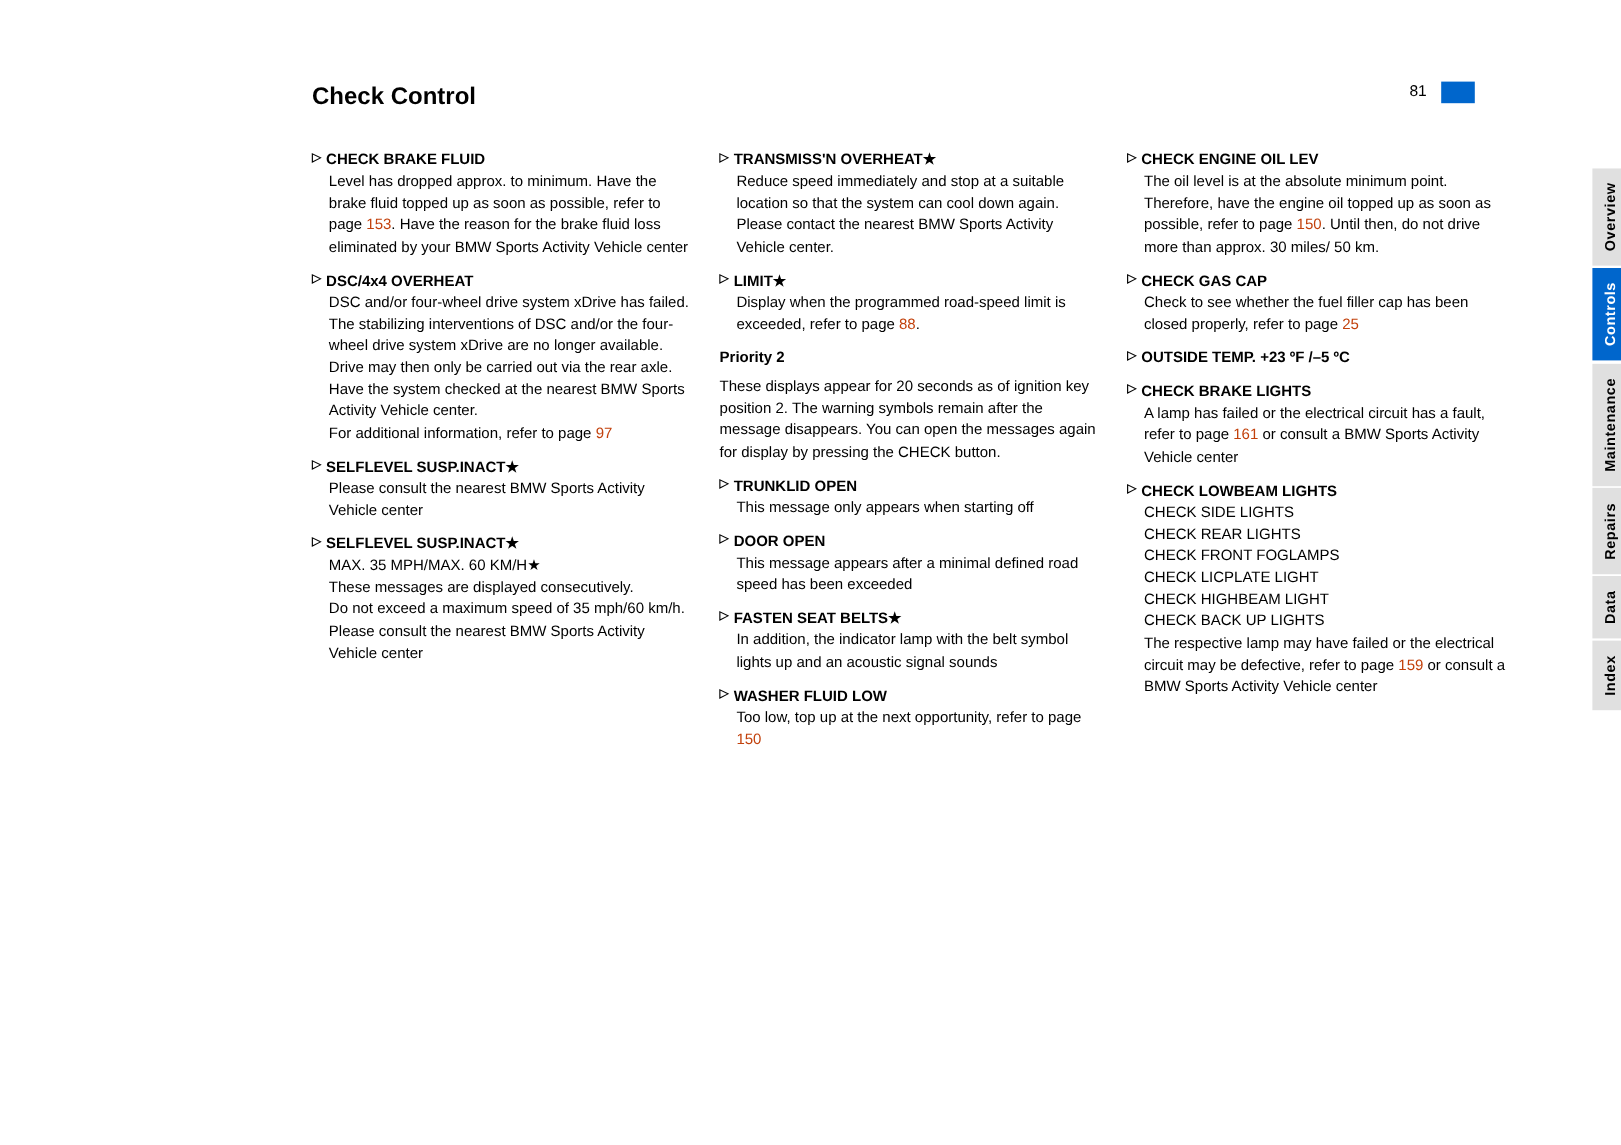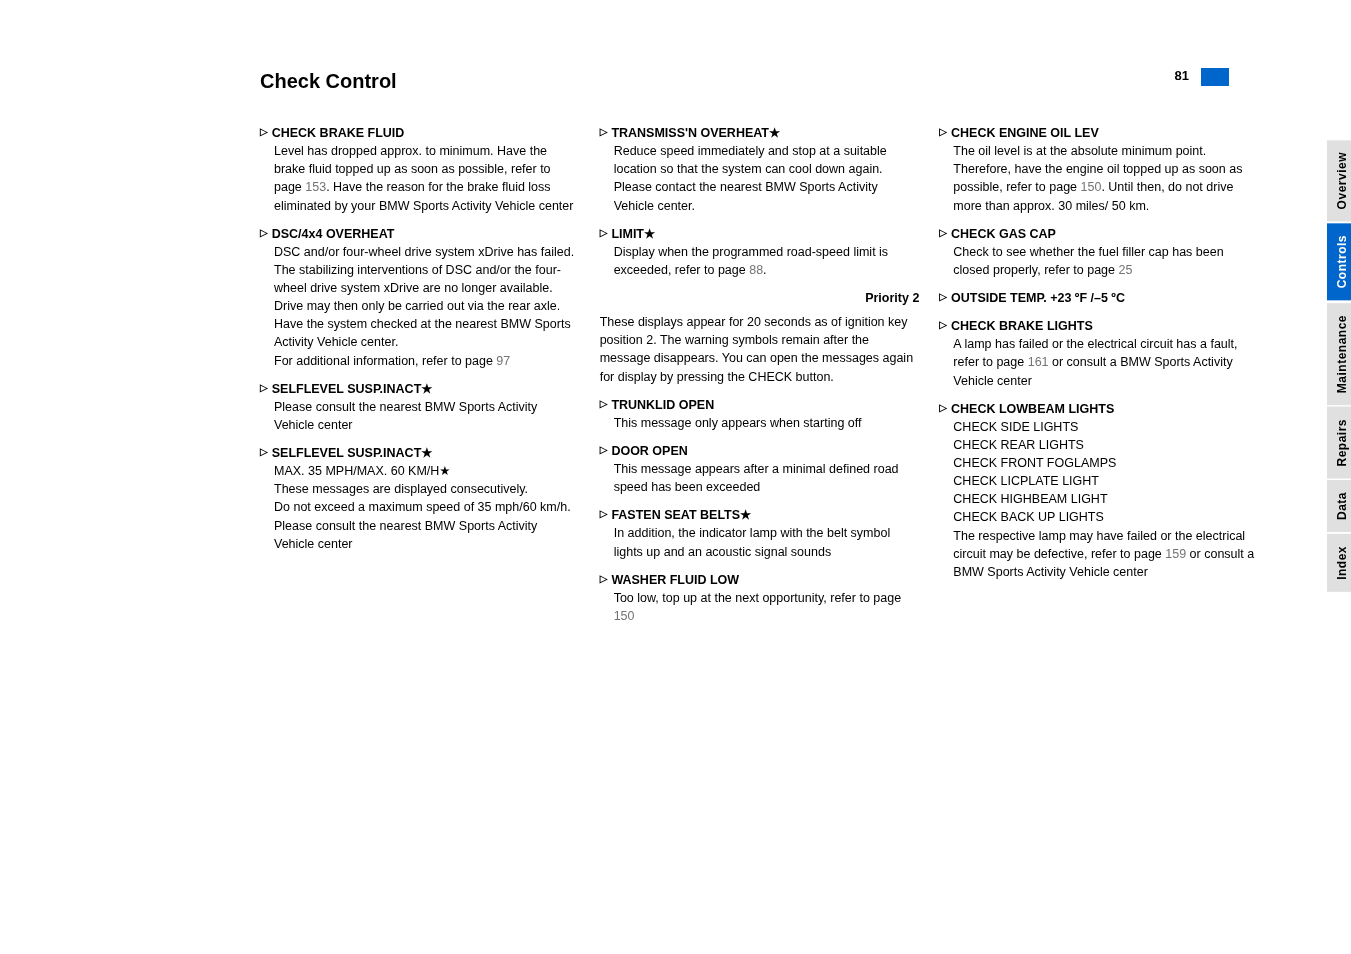--- a/index.html
+++ b/index.html
@@ -18,21 +18,21 @@
       flex: 1;
       padding: 60px 30px 40px 260px;
       position: relative;
     }
 
     .page-number {
       position: absolute;
       top: 68px;
       right: 100px;
       font-size: 13px;
-      font-weight: bold;
+      font-weight: normal;
     }
 
     .blue-bar {
       position: absolute;
       top: 68px;
       right: 60px;
       width: 28px;
       height: 18px;
       background: #0066cc;
     }
@@ -74,29 +74,28 @@
     }
 
     .entry-body {
       padding-left: 14px;
       font-weight: normal;
       font-size: 12.5px;
       line-height: 1.45;
     }
 
     a.link {
-      color: #737373;
+      color: #c2410c;
       text-decoration: none;
     }
 
     .priority-label {
       font-weight: bold;
       margin-bottom: 6px;
       margin-top: 4px;
-      text-align: right;
     }
 
     .priority-desc {
       margin-bottom: 10px;
       font-size: 12.5px;
       line-height: 1.45;
     }
 
     
     .sidebar-right {

